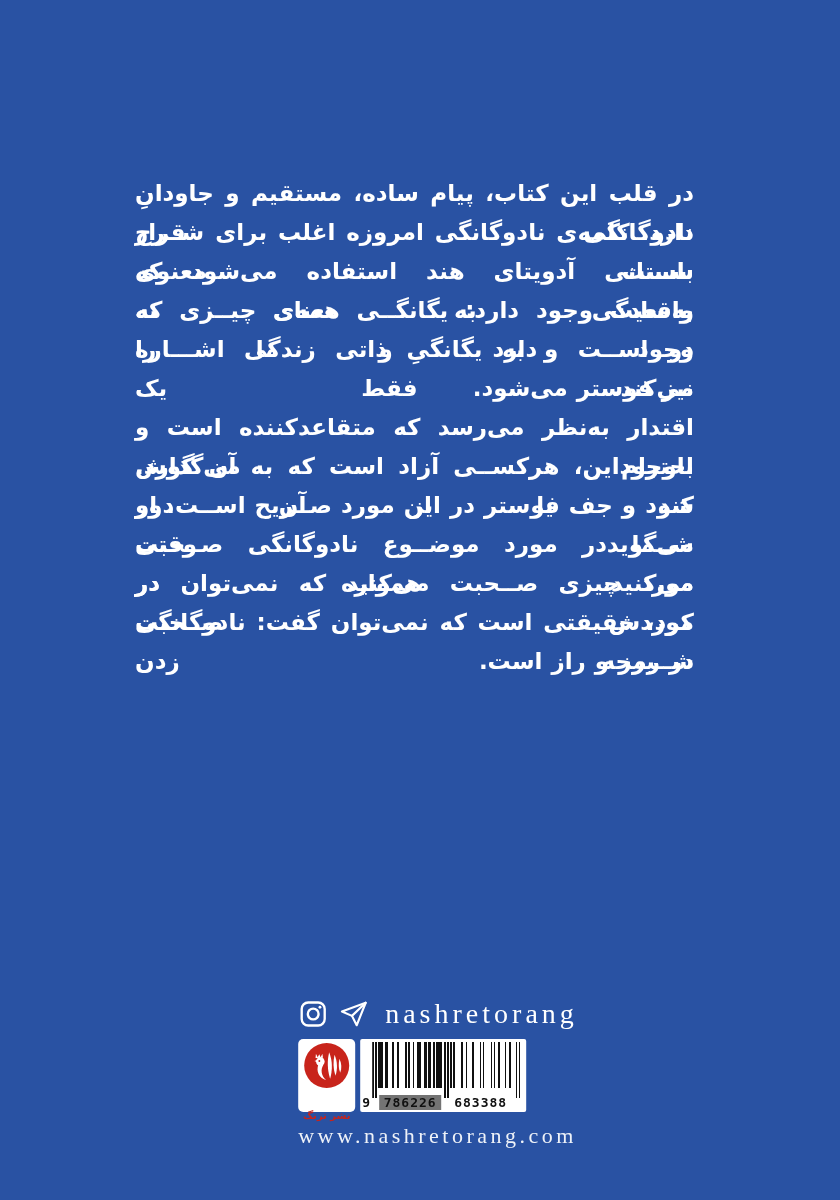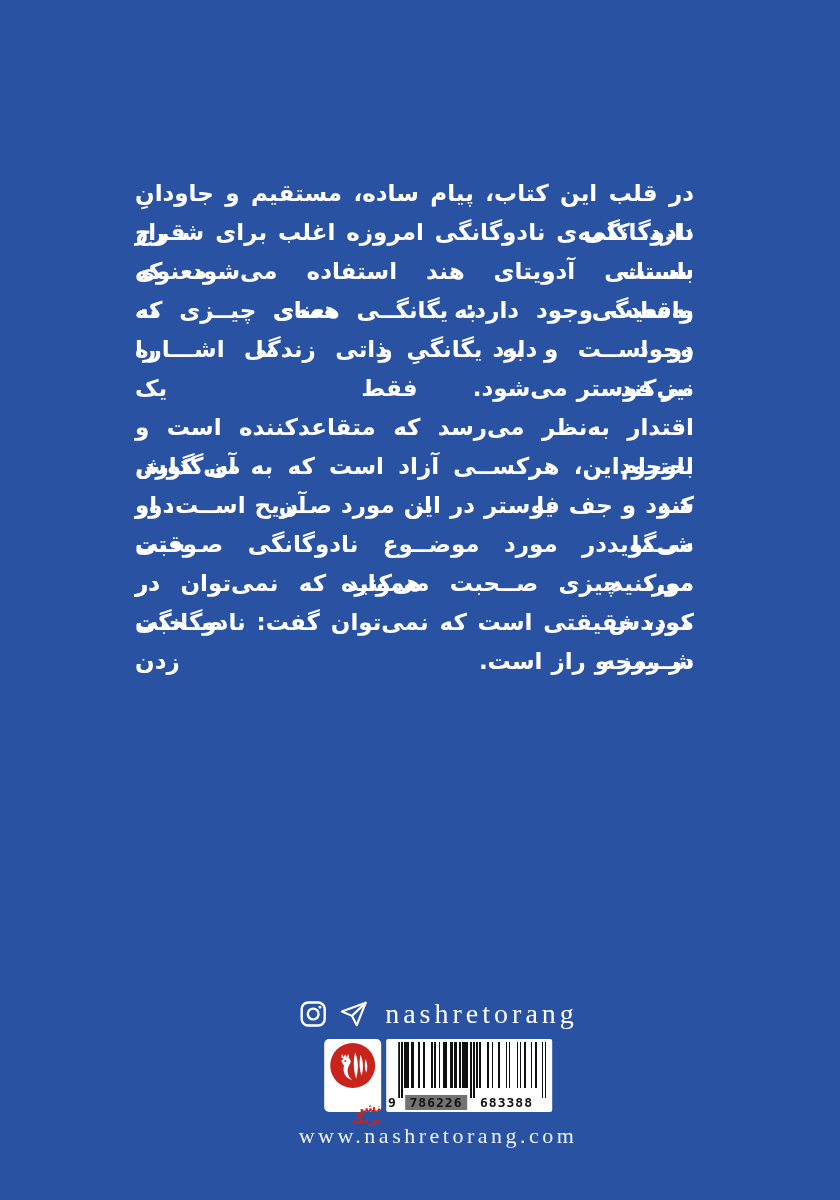--- a/index.html
+++ b/index.html
@@ -15,37 +15,37 @@
     font-size:23px;line-height:39px;
   }
   .blurb-line{
     text-align:justify;text-align-last:justify;
     word-spacing:1px;height:39px;
   }
   .blurb-line.para-last{text-align-last:right;}
   
   .footer{
     position:absolute;top:996px;left:438px;transform:translateX(-50%);
-    display:flex;flex-direction:column;align-items:center;
+    display:flex;flex-direction:column;
   }
   .social-row{display:flex;align-items:center;gap:8px;height:36px;}
   .icon svg{display:block;}
   .handle{
     font-family:"Liberation Serif",serif;font-size:28px;letter-spacing:4px;
     color:#ffffff;margin-left:7px;white-space:nowrap;
   }
   .cards-row{display:flex;gap:5px;margin-top:7px;align-items:stretch;}
   .logo-card{
     width:57px;height:73px;background:#ffffff;border-radius:5px;
     display:flex;flex-direction:column;align-items:center;
     padding-top:3px;box-sizing:border-box;
   }
   .pub-name{
-    font-size:12px;font-weight:bold;color:#c8241b;direction:rtl;
-    margin-top:10px;line-height:11px;
+    font-size:10px;font-weight:bold;color:#c8241b;direction:rtl;
+    margin-top:17px;line-height:11px;
   }
   .barcode-card{
     width:166px;height:73px;background:#ffffff;border-radius:2px;
     position:relative;
   }
   #barcode-bars{position:absolute;top:3px;left:12px;width:148px;height:56px;}
   .bc-digits{
     position:absolute;left:0;right:0;bottom:2px;height:15px;
     font-family:"DejaVu Sans Mono",monospace;font-size:13px;font-weight:bold;color:#111;
   }

